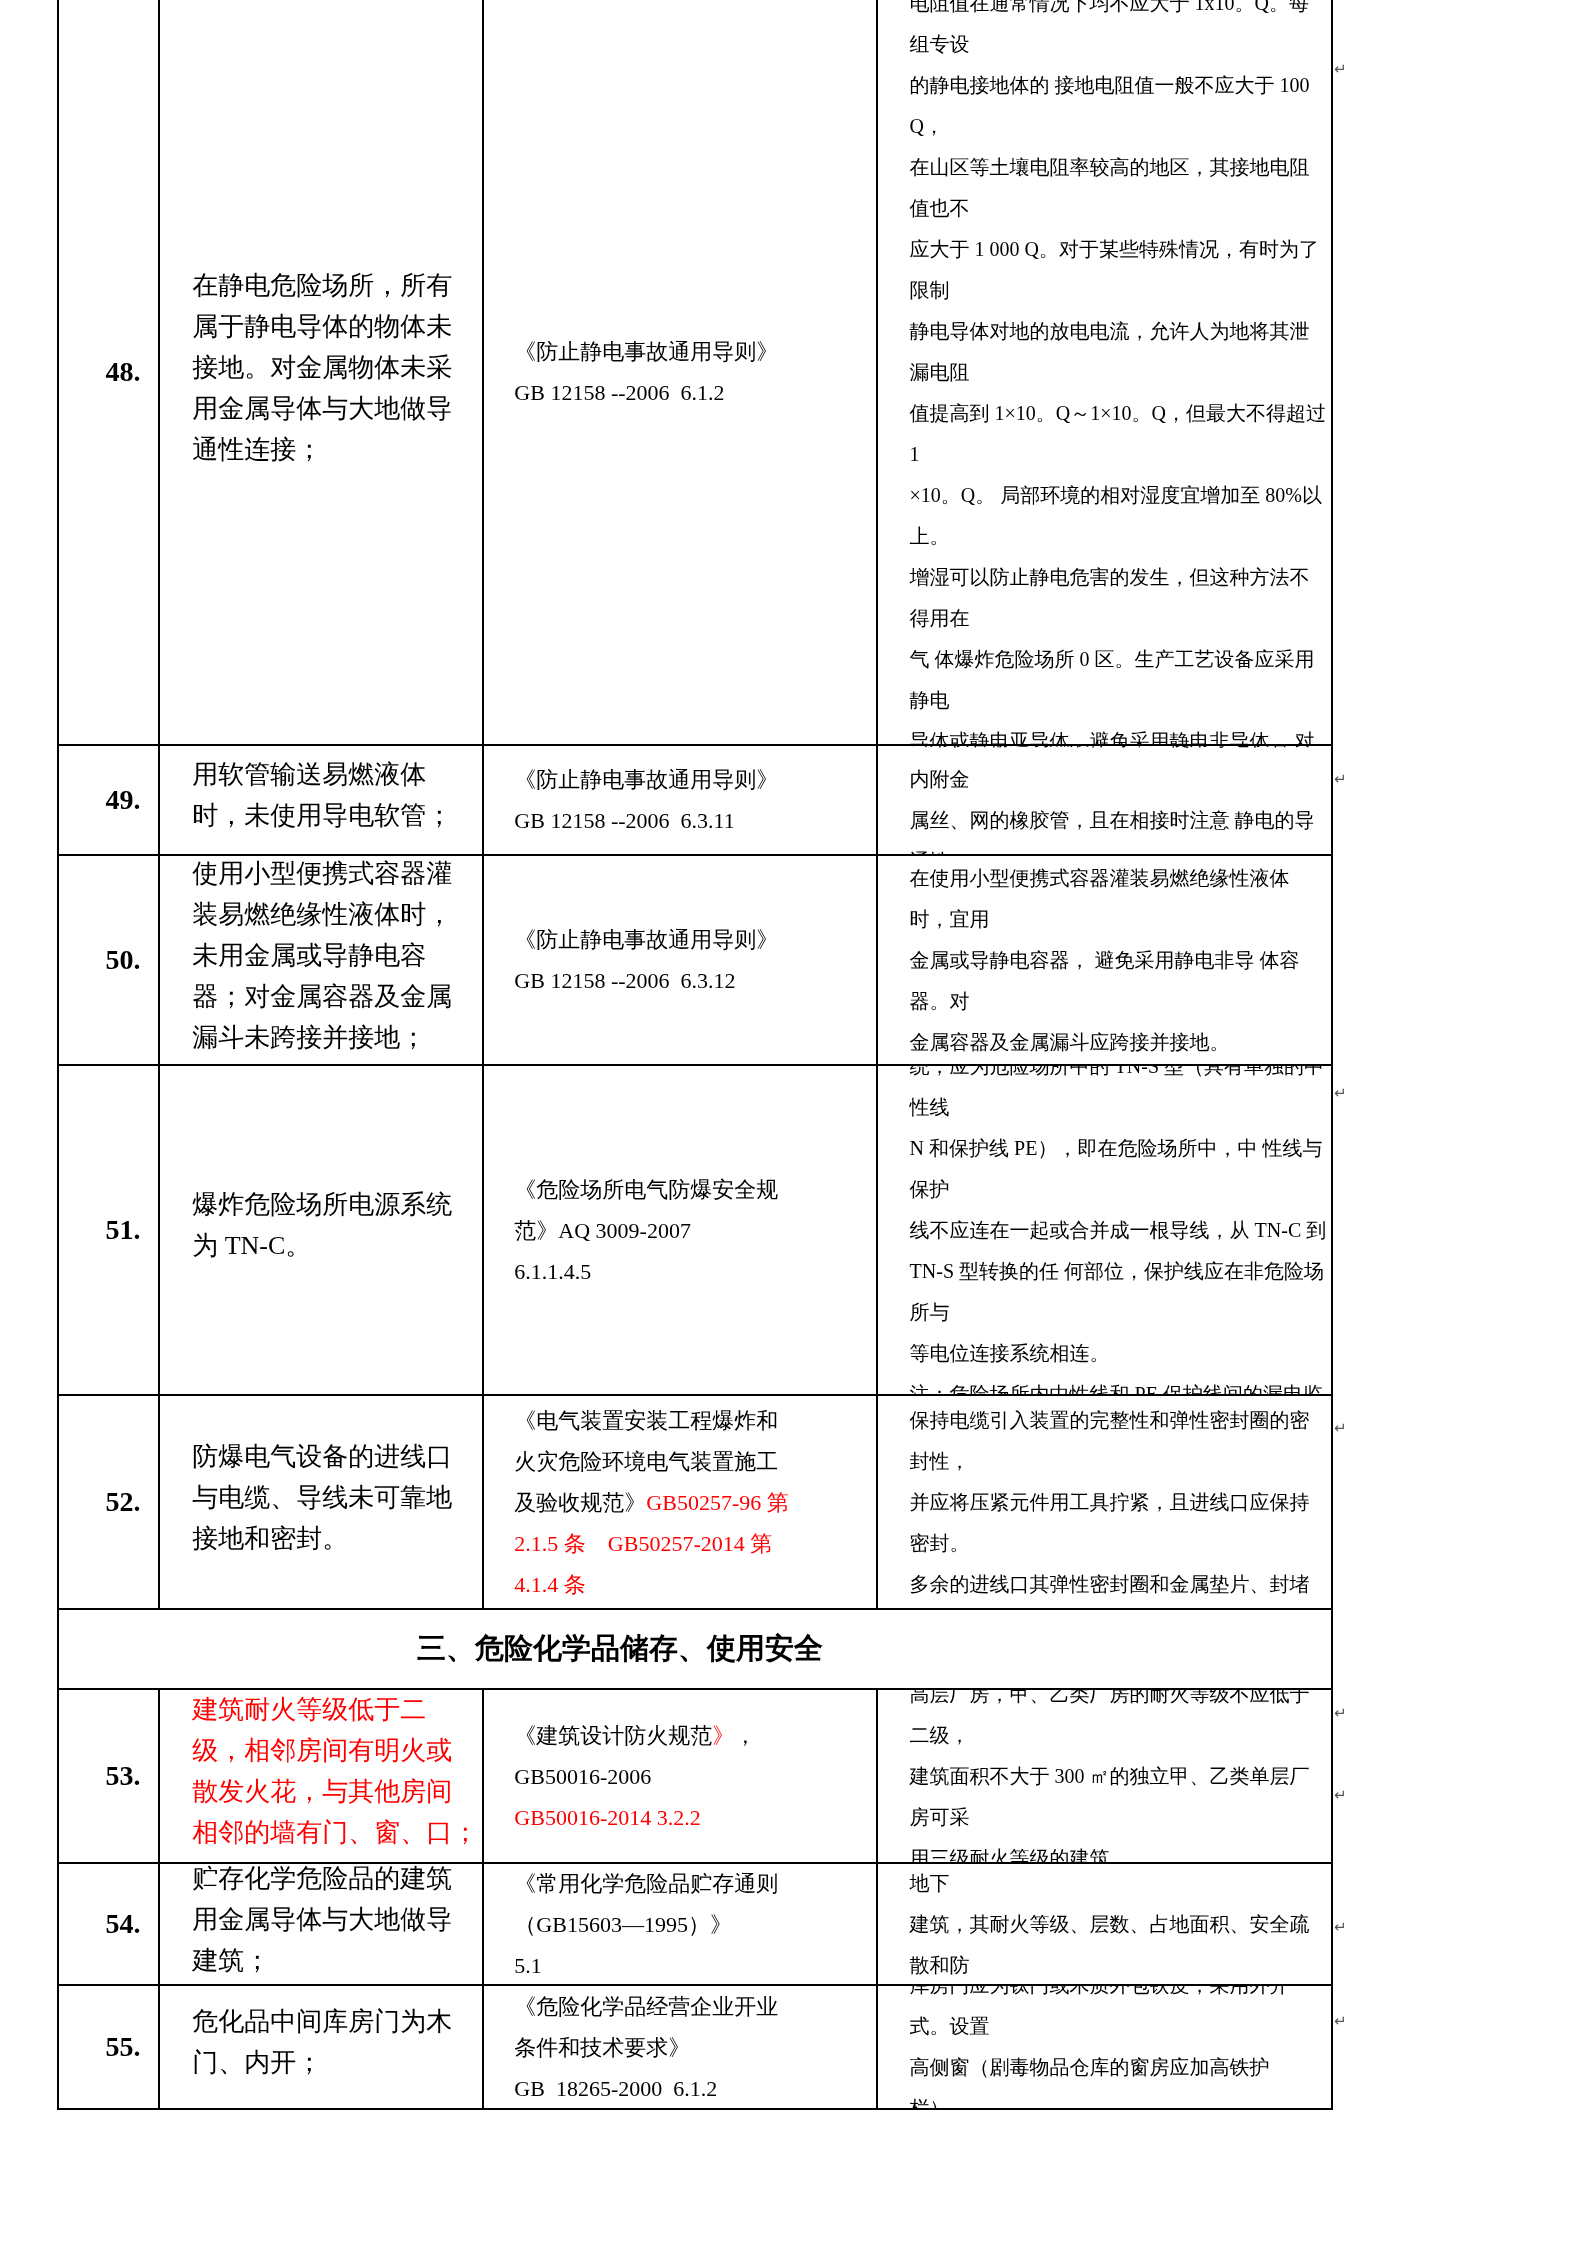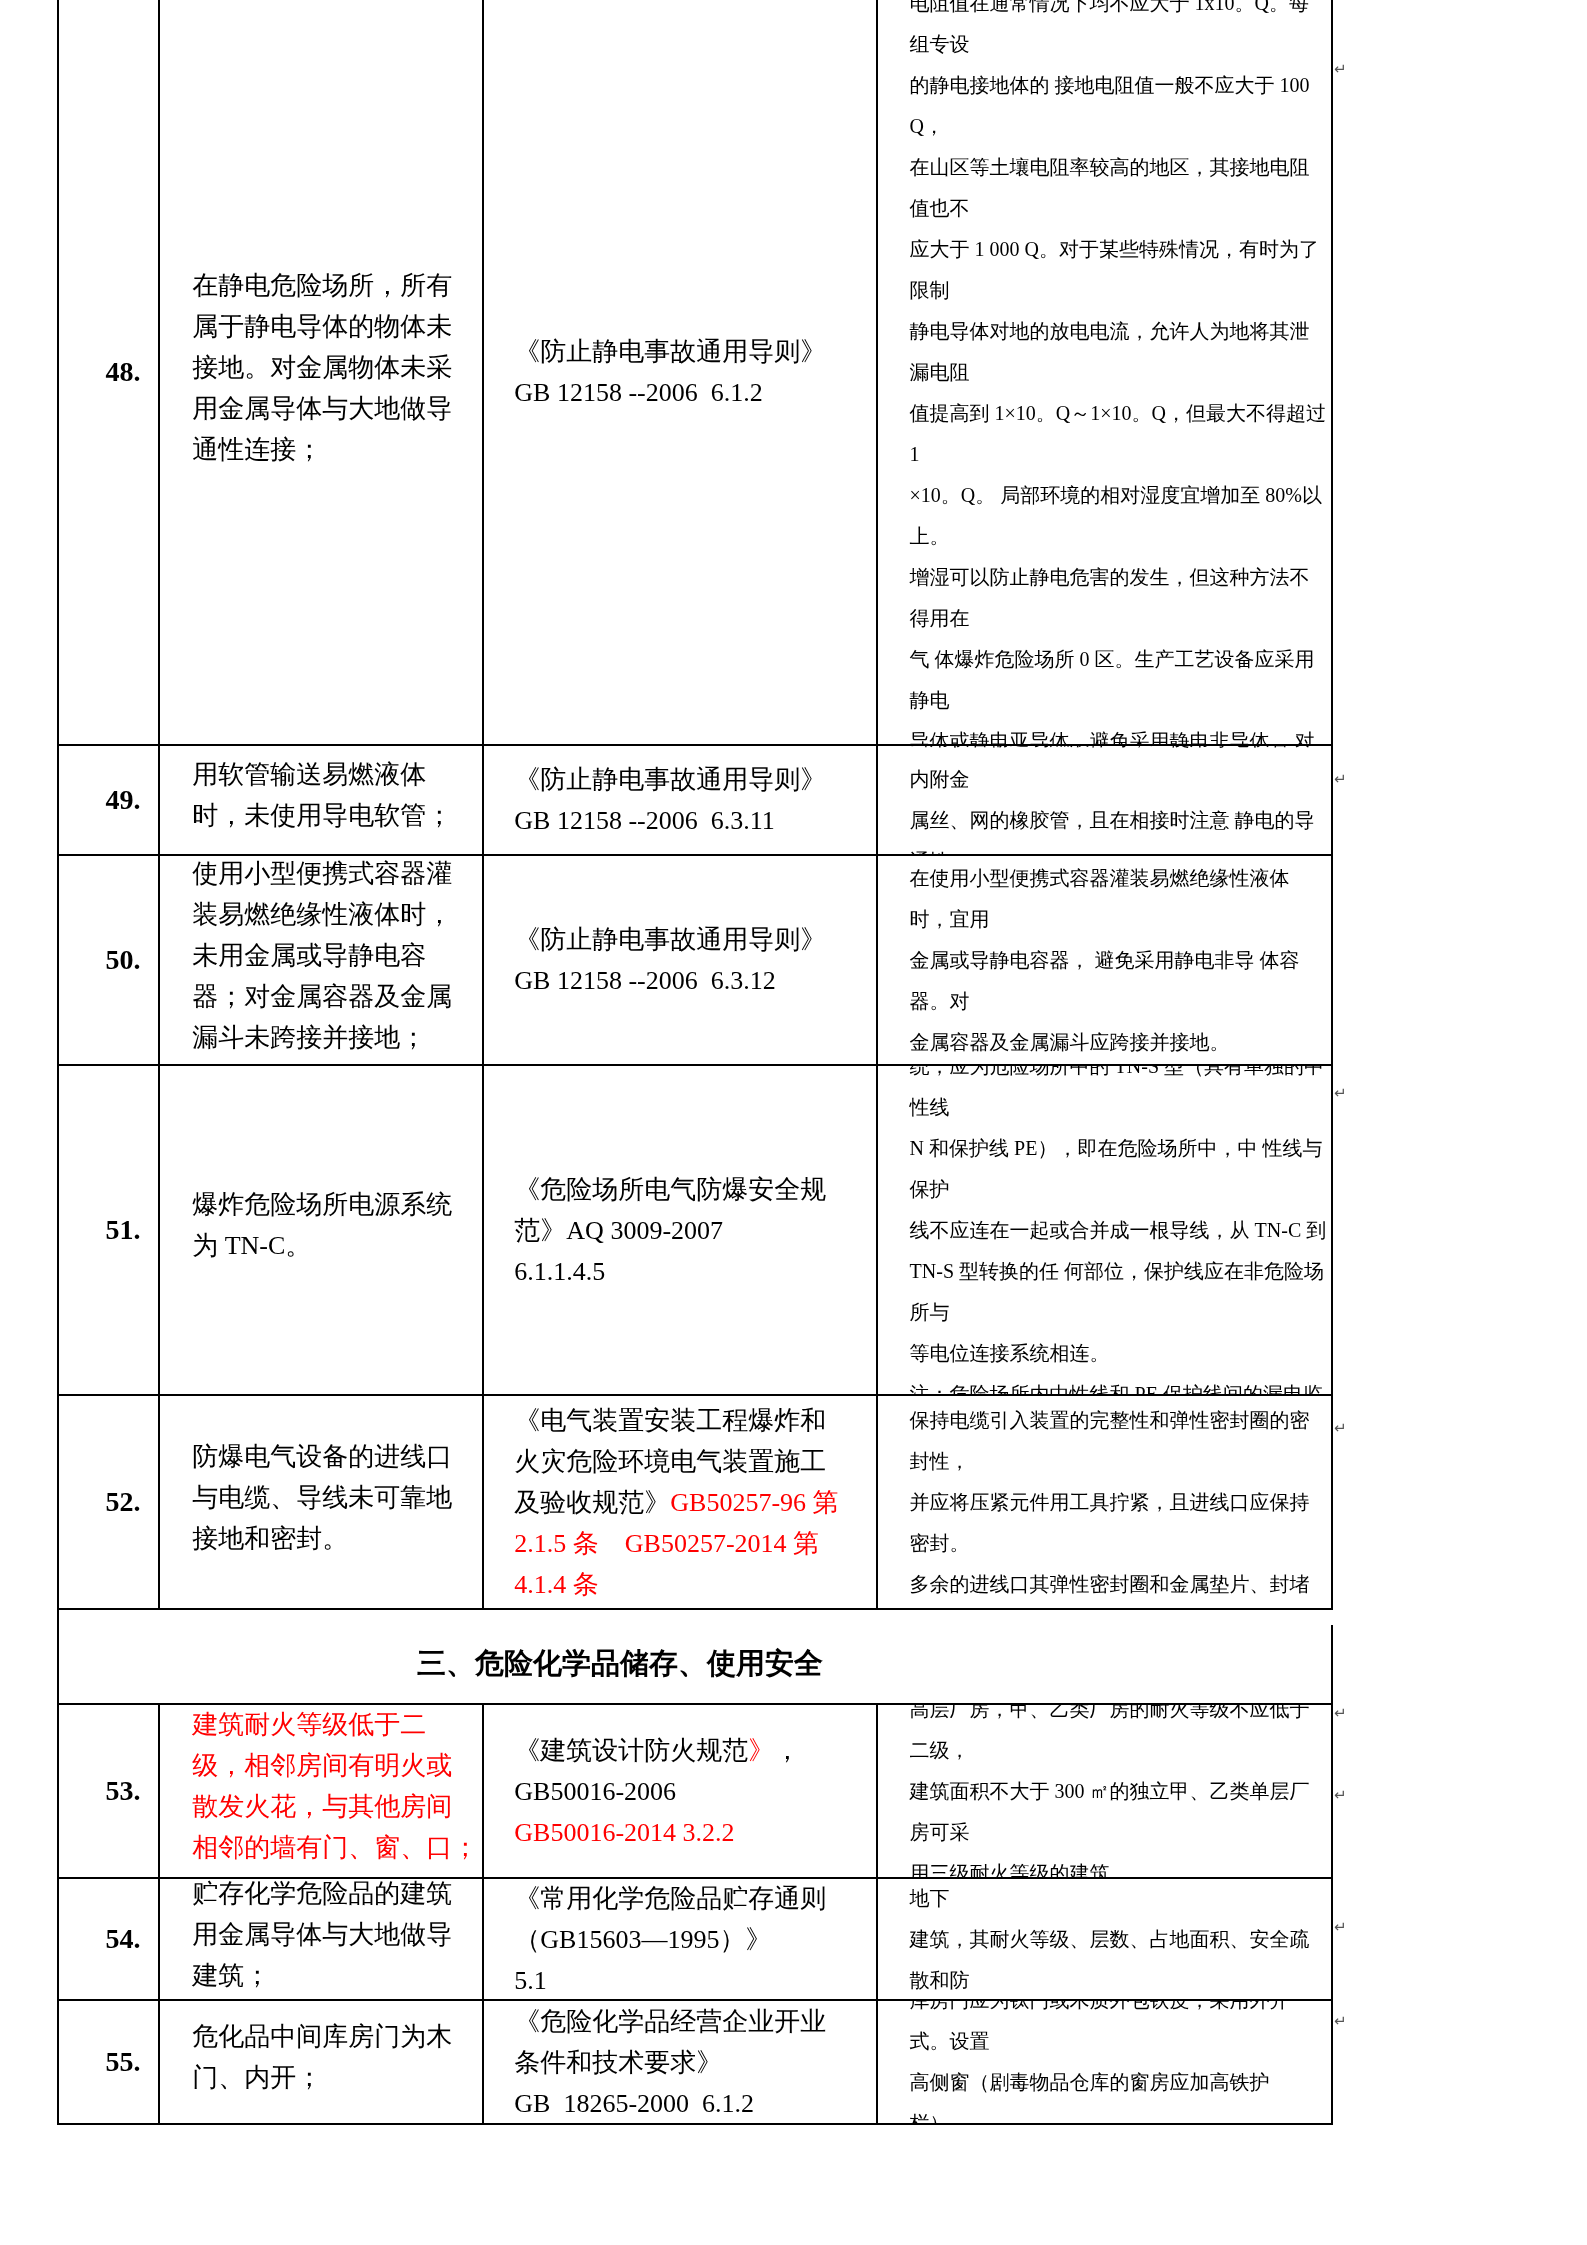--- a/index.html
+++ b/index.html
@@ -23,28 +23,28 @@
     box-sizing:border-box;
     border-right:2px solid #000;
     display:flex;
     align-items:center;
     overflow:hidden;
     white-space:pre-wrap;
     margin-left:20px;
   }
   .c-num{width:88px;justify-content:center;font-size:28px;font-weight:bold;padding-left:9px;}
   .c-problem{width:332px;font-size:26px;line-height:41px;padding:2px 4px 12px 12px;}
-  .c-basis{width:408px;font-size:26px;line-height:41px;padding:2px 4px 2px 10px;}
+  .c-basis{width:408px;font-size:22px;line-height:41px;padding:2px 4px 2px 10px;}
   .c-detail{width:476px;font-size:20px;line-height:41px;padding:2px 4px 2px 12px;}
   .h-r48{height:746px;}
   .h-r49{height:110px;}
   .h-r50{height:210px;}
   .h-r51{height:330px;}
   .h-r52{height:214px;}
-  .h-sec{height:80px;margin-top:15px;}
+  .h-sec{height:80px;}
   .h-r53{height:174px;}
   .h-r54{height:122px;}
   .h-r55{height:124px;}
   .section-cell{
     width:1274px;
     border-right:2px solid #000;
     box-sizing:border-box;
     display:flex;align-items:center;justify-content:center;
     font-size:29px;font-weight:bold;
     padding-right:150px;

